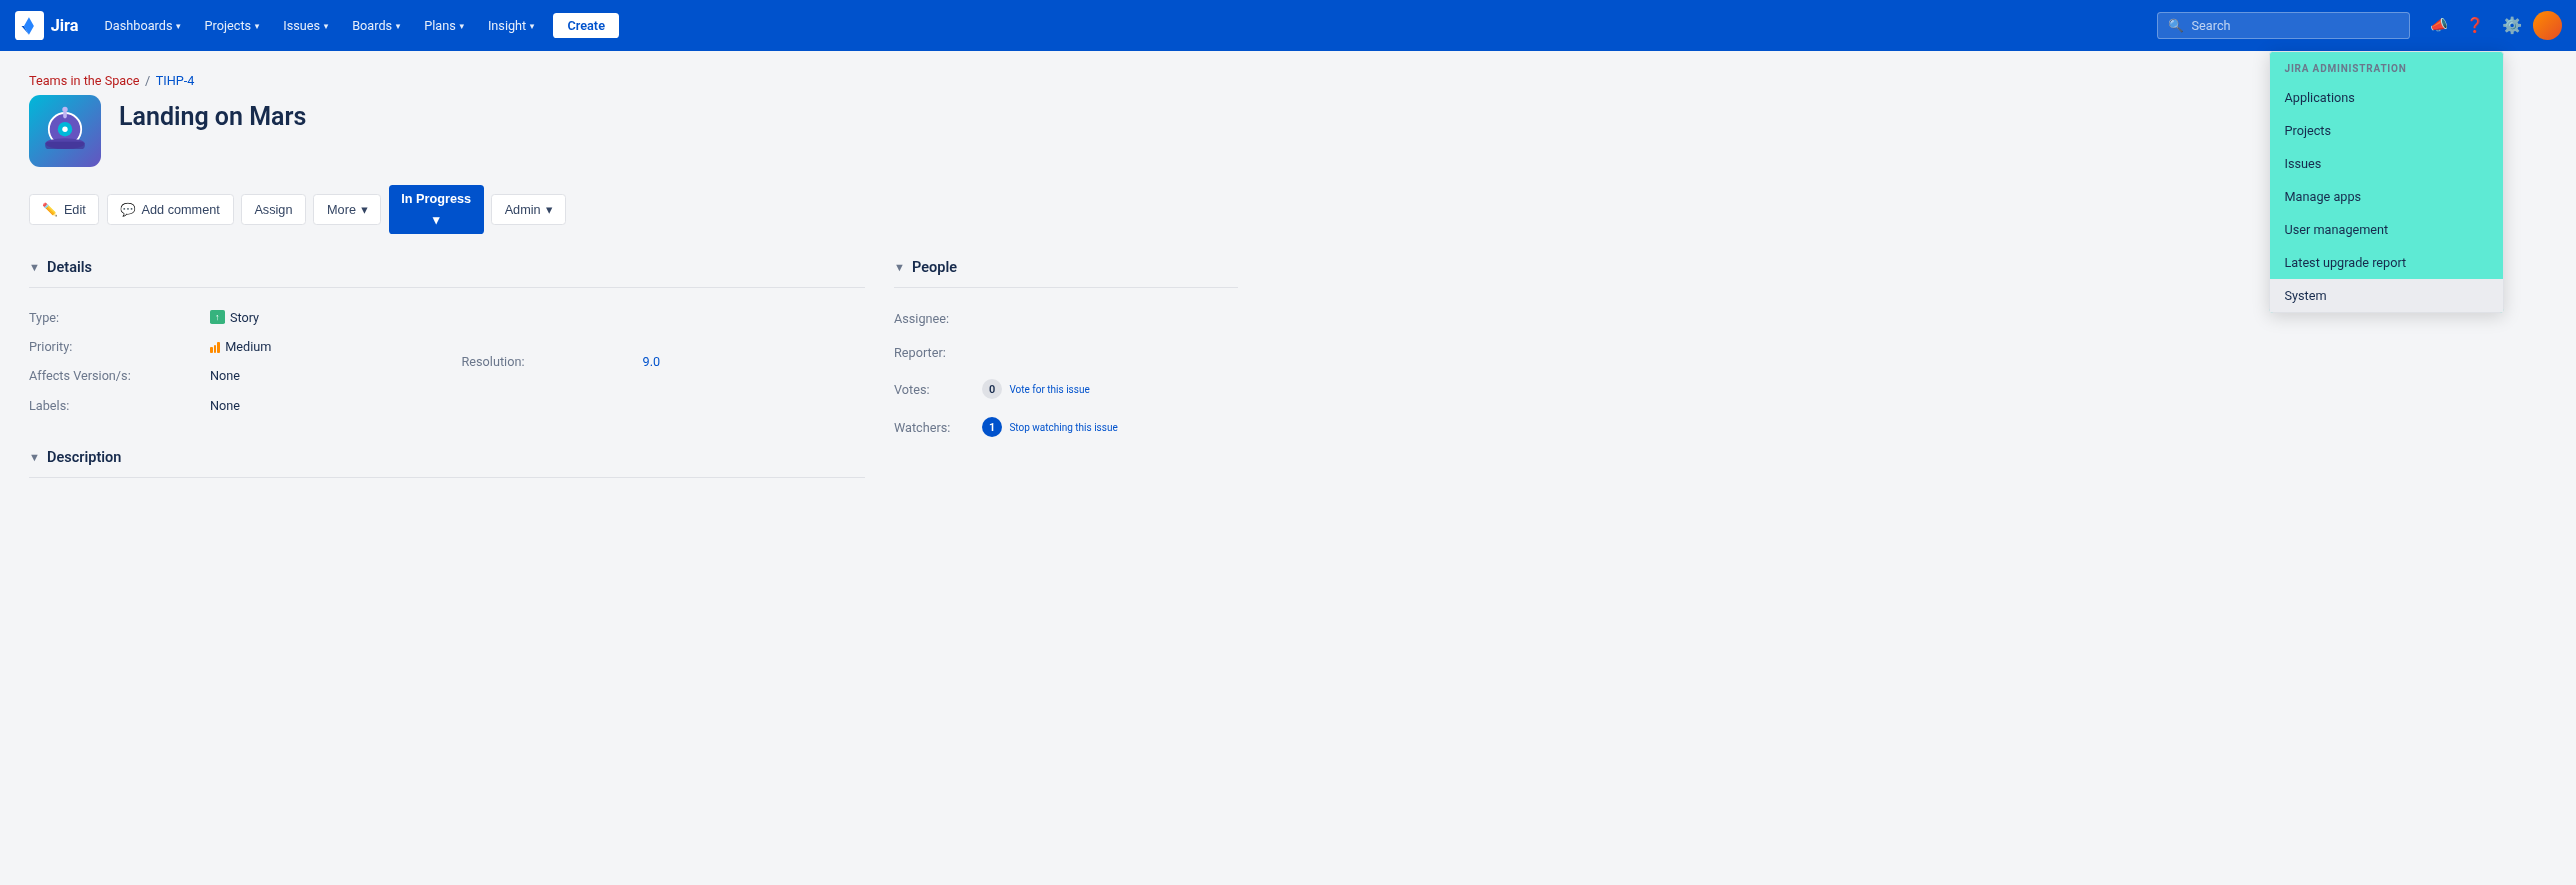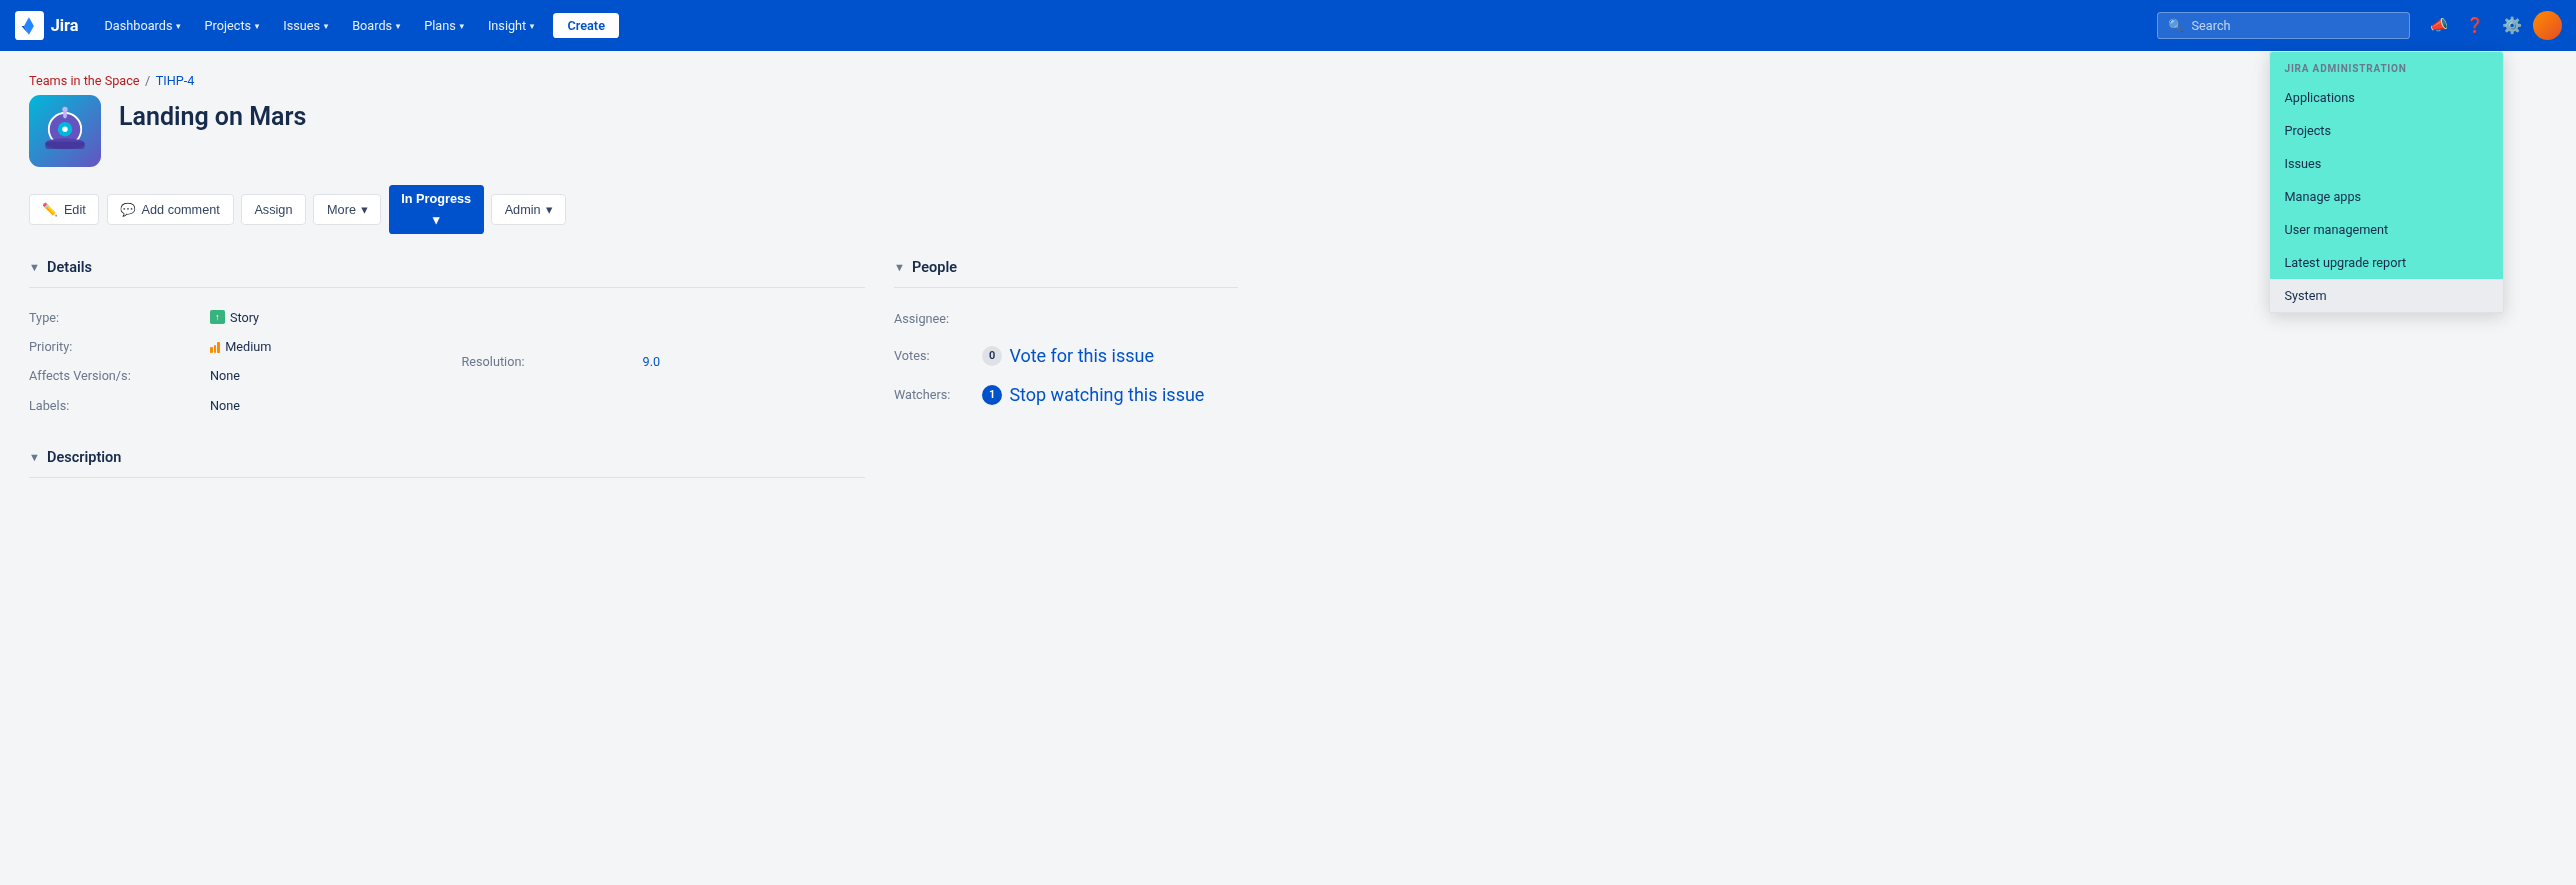--- a/index.html
+++ b/index.html
@@ -201,21 +201,21 @@
       display: flex; align-items: center; gap: 7.2px;
       padding: 9px 0;
     }
     .vote-count {
       width: 20px; height: 20px; border-radius: 50%;
       background: #dfe1e6;
       display: flex; align-items: center; justify-content: center;
       font-size: 11px; color: #172b4d; font-weight: 600;
     }
     .vote-count.active { background: #0052cc; color: white; }
-    .vote-link { color: #0052cc; font-size: 18px; cursor: pointer; }
+    .vote-link { color: #0052cc; font-size: 10px; cursor: pointer; }
 
     
     .description-text {
       font-size: 12.7px; color: #172b4d; line-height: 1.6;
       margin-top: 11px;
     }
     .admin-dropdown {
       position: fixed;
       top: 51px;
       right: 72px;
@@ -434,20 +434,24 @@
       <div class="section-header">
         <span class="collapse-icon">▼</span>
         <span>People</span>
       </div>
 
       <div class="people-row">
         <span class="people-label">Assignee:</span>
         <span class="people-value"></span>
       </div>
 
+      <div class="people-row">
+        <span class="people-label">Reporter:</span>
+        <span class="people-value"></span>
+      </div>
 
       <div class="votes-row">
         <span class="people-label">Votes:</span>
         <div class="vote-count">0</div>
         <span class="vote-link">Vote for this issue</span>
       </div>
 
       <div class="votes-row">
         <span class="people-label">Watchers:</span>
         <div class="vote-count active">1</div>

